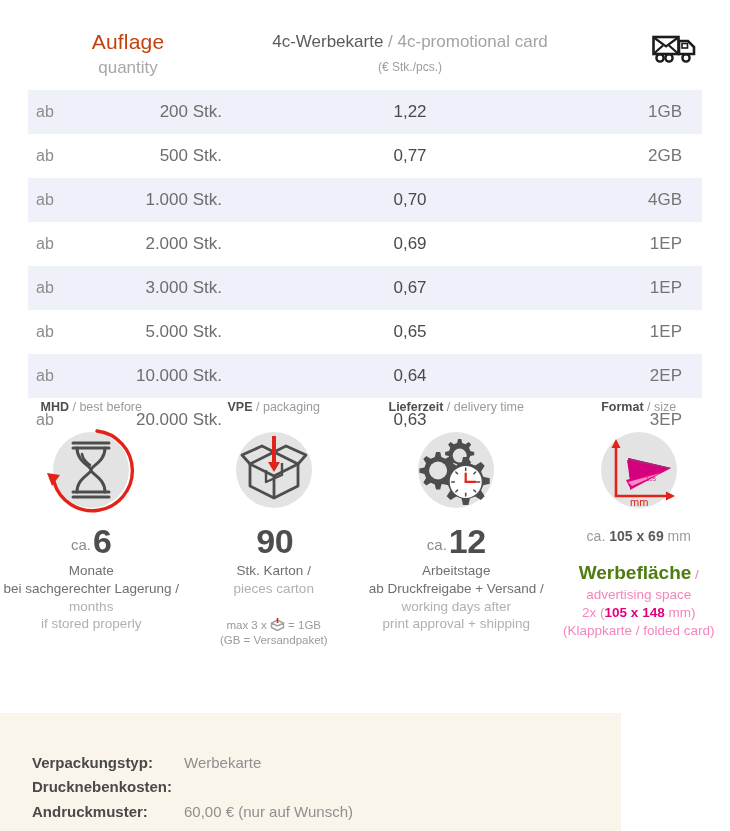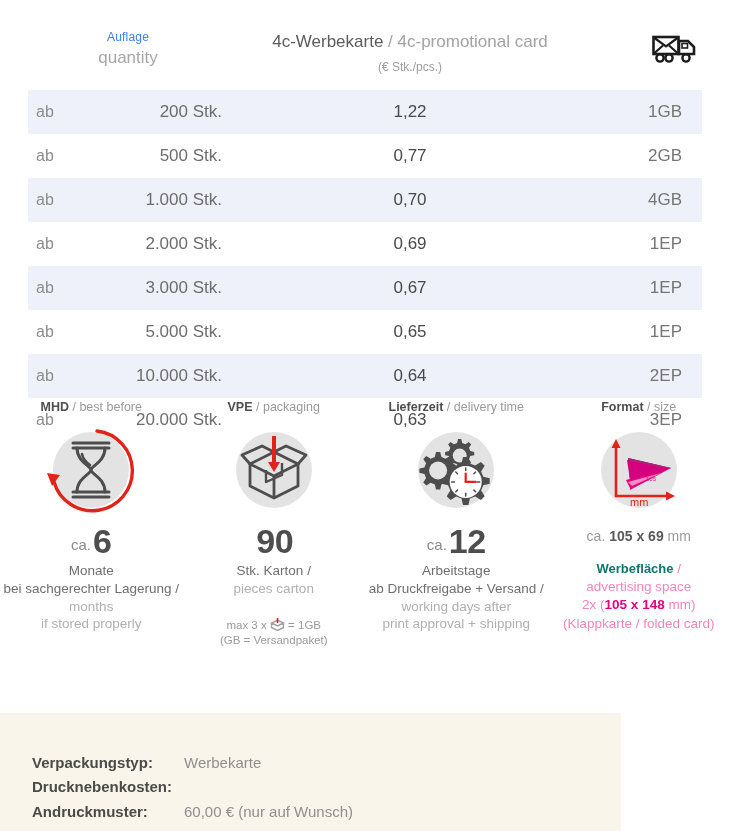--- a/index.html
+++ b/index.html
@@ -8,21 +8,21 @@
     background: #ffffff;
     font-family: "Liberation Sans", sans-serif;
     overflow: hidden;
   }
   .page { position: relative; width: 730px; height: 831px; background:#fff; }
 
   
   .price-table { position: absolute; left: 28px; top: 20px; width: 674px; }
   .thead { display: flex; align-items: flex-start; height: 70px; }
   .th-qty { width: 200px; text-align: center; padding-top: 10px; }
-  .th-qty .l1 { font-size: 12px; color: #3b82f6; letter-spacing: .2px; }
+  .th-qty .l1 { font-size: 21px; color: #c2410c; letter-spacing: .2px; }
   .th-qty .l2 { font-size: 17px; color: #a8a8a8; margin-top: 4px; }
   .th-price { flex: 1; text-align: center; padding-top: 12px; }
   .th-price .l1 { font-size: 17px; color: #5c5c5c; }
   .th-price .l1 .light { color: #a3a3a3; }
   .th-price .l2 { font-size: 12px; color: #9d9d9d; margin-top: 8px; }
   .th-ship { width: 110px; display: flex; justify-content: flex-end; align-items: flex-start; padding-top: 12px; padding-right: 4px; }
 
   .trow { display: flex; align-items: center; height: 44px; font-size: 17px; }
   .trow.alt { background: #eef1f9; }
   .c-ab { width: 46px; padding-left: 8px; color: #8d8d8d; font-size: 16px; }
@@ -37,21 +37,21 @@
   .feat-title b { color: #4e4e4e; font-weight: bold; }
   .circle-wrap { height: 92px; display: flex; align-items: center; justify-content: center; position: relative; }
   .bigval { font-size: 15px; color: #8b8b8b; margin-top: 8px; line-height: 1; }
   .bigval .num { font-size: 34px; color: #4e4e4e; font-weight: bold; letter-spacing: -0.5px; vertical-align: -3px; margin-left: 2px; }
   .feat-de { font-size: 13.5px; color: #6f6f6f; line-height: 1.32; margin-top: 4px; }
   .feat-en { font-size: 13.5px; color: #b0b0b0; line-height: 1.32; }
   .feat-extra { font-size: 11.5px; color: #9a9a9a; line-height: 1.3; margin-top: 20px; }
   .fmt-size { font-size: 14px; color: #9a9a9a; margin-top: 12px; }
   .fmt-size b { color: #5a5a5a; }
   .fmt-ad { margin-top: 16px; font-size: 13.5px; line-height: 1.35; color: #ec3f93; }
-  .fmt-ad .strong { font-weight: bold; font-size: 13px; color: #0f766e; }
+  .fmt-ad .strong { font-weight: bold; font-size: 19px; color: #4d7c0f; }
   .fmt-ad .slash { color: #f07cb5; font-weight: normal; font-size: 13.5px; }
   .fmt-ad .b2 { font-weight: bold; color: #e5007e; }
   .fmt-ad .lite { color: #f485bd; }
 
   
   .info-panel { position: absolute; left: 0; top: 713px; width: 621px; height: 118px; background: #f9f5ea; }
   .info-rows { position: absolute; left: 32px; top: 38px; }
   .info-row { display: flex; font-size: 15px; line-height: 1.62; }
   .info-label { width: 152px; font-weight: bold; color: #4a4a4a; }
   .info-value { color: #8f8f8f; }

